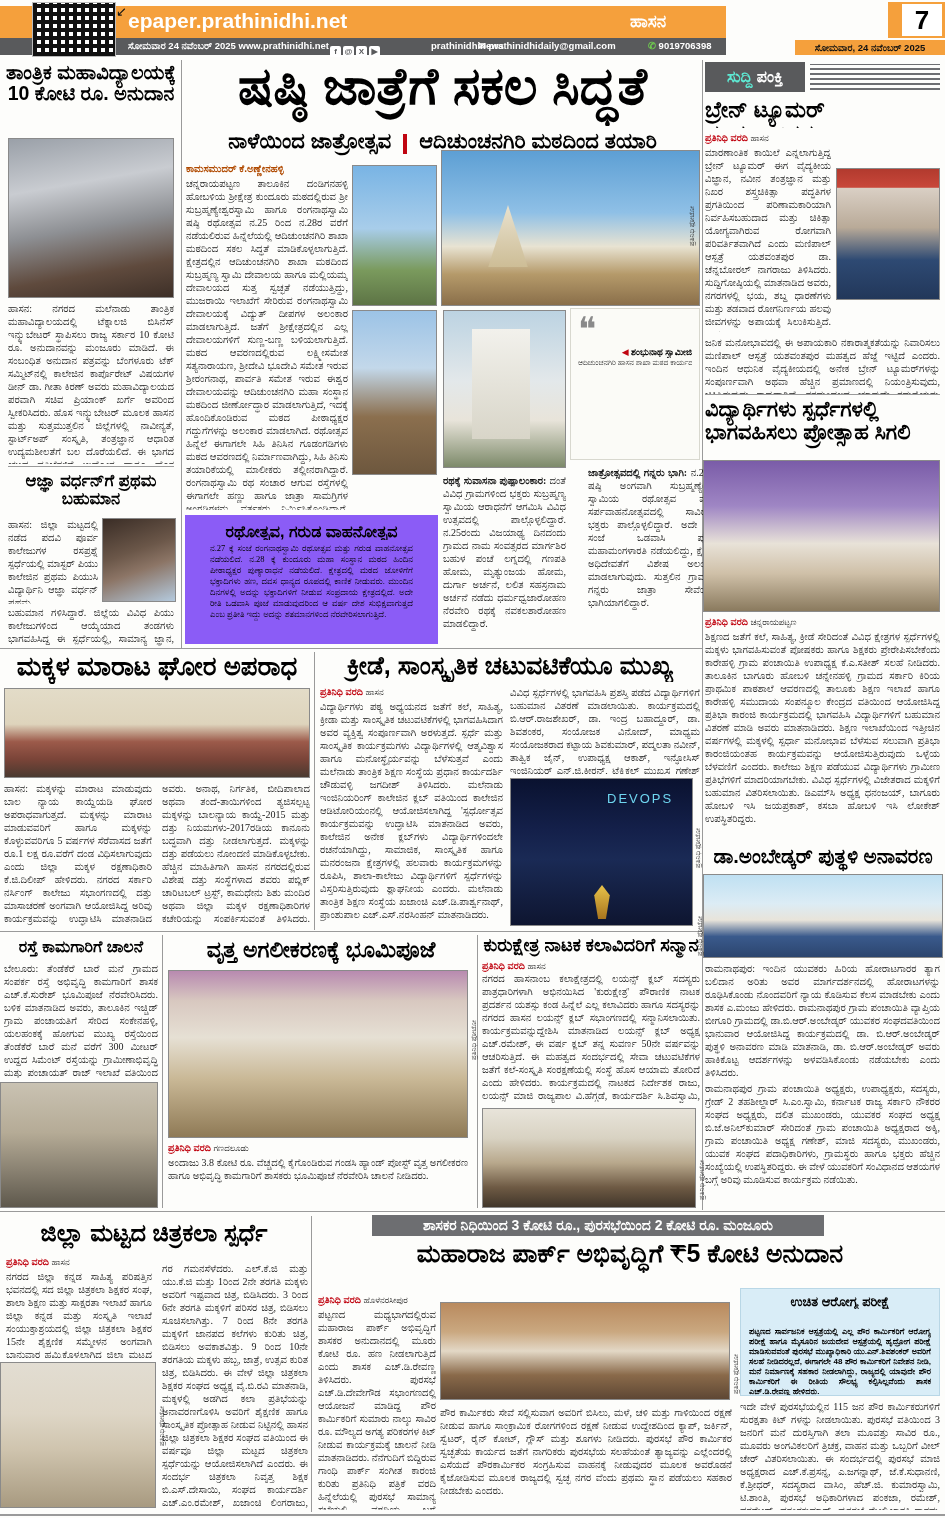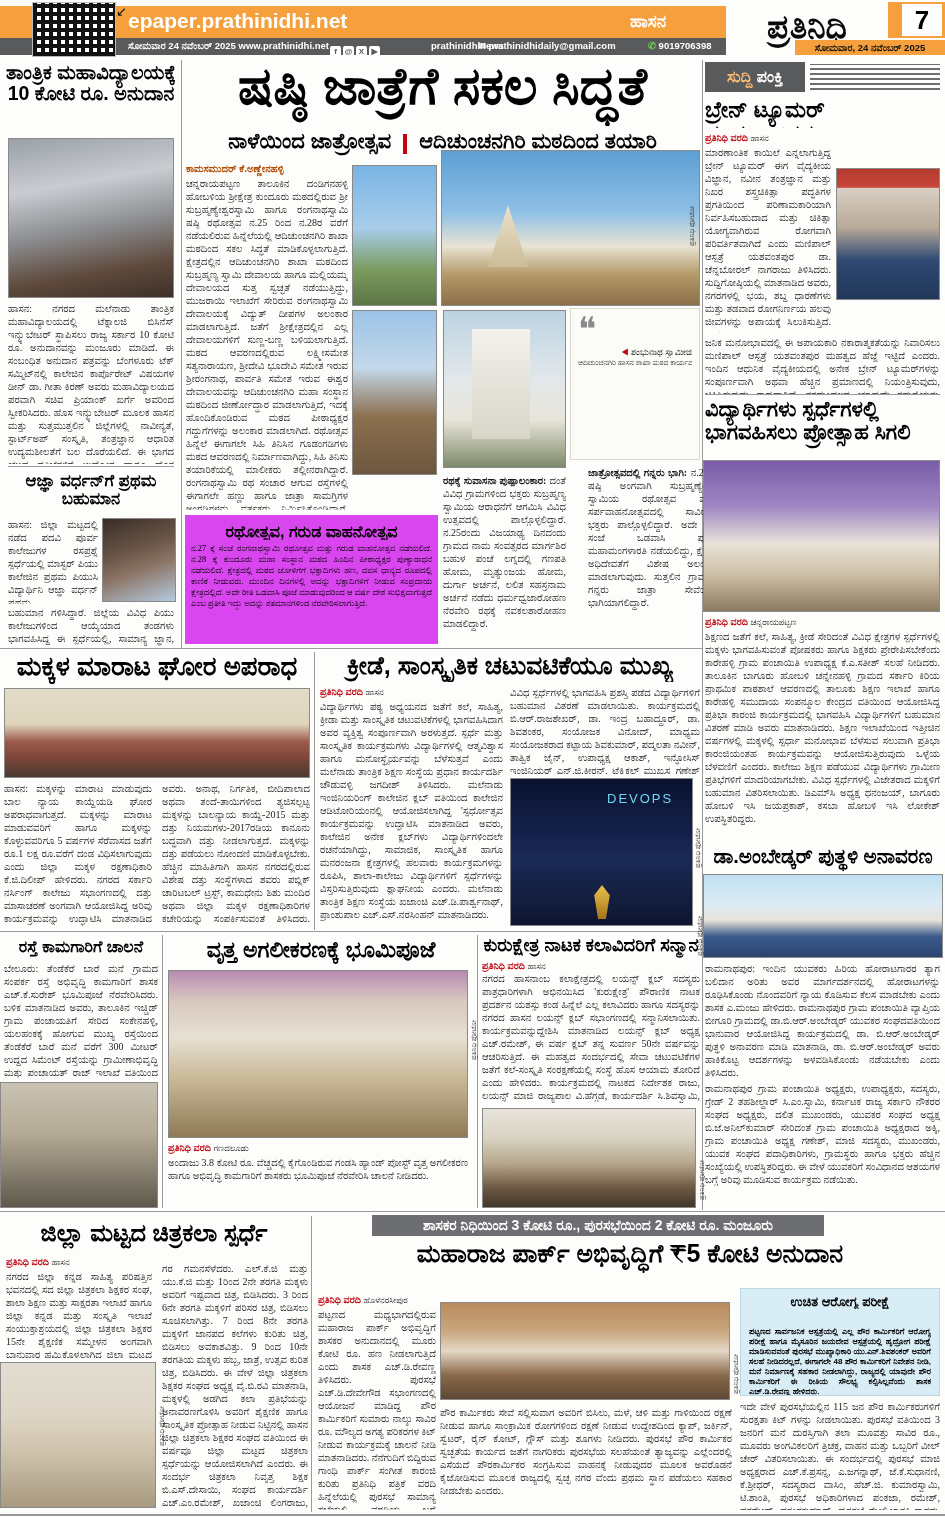--- a/index.html
+++ b/index.html
@@ -19,35 +19,34 @@
   .orange{background:#f5a03c;}
   .graybar{background:#595a5c;}
   .white{color:#fff;}
   .qr{background:#fff;border:1px solid #bbb;
       background-image:
         repeating-linear-gradient(0deg,#111 0 4px,transparent 4px 8px),
         repeating-linear-gradient(90deg,#111 0 4px,#fff 4px 8px);
       background-size:100% 100%;}
   .quotebox{background:#fbfbf7;border:1px solid #d8d8cf;padding:6px 7px;box-sizing:border-box;overflow:hidden;}
   .quotemark{font-size:34px;color:#8a8a8a;line-height:28px;font-family:"DejaVu Serif",serif;}
-  .tanbox{background:#d946ef;padding:8px 6px;box-sizing:border-box;overflow:hidden;}
+  .tanbox{background:#8b5cf6;padding:8px 25px;box-sizing:border-box;overflow:hidden;}
   .bluebox{background:#d9edf7;border:1px solid #b9d7e6;padding:6px 8px;box-sizing:border-box;overflow:hidden;}
   .pin{background:repeating-linear-gradient(0deg,#6d6e71 0 2px,#fdfdfb 2px 5px);}
   .sicon{display:inline-block;width:11px;height:11px;background:#fff;color:#595a5c;border-radius:2px;
          font-size:8px;line-height:11px;text-align:center;font-weight:bold;margin-right:2px;font-family:"Liberation Sans",sans-serif;}
 </style>
 </head>
 <body>
 
 <div id="page">
 
   <div class="abs orange" style="left:0;top:6px;width:726px;height:32px;"></div>
   <div class="abs white" style="left:128px;top:9px;font-family:'Liberation Sans',sans-serif;font-weight:bold;font-size:21px;">epaper.prathinidhi.net</div>
   <div class="abs white" style="left:630px;top:12px;font-family:'Liberation Sans',sans-serif;font-weight:bold;font-size:17px;">ಹಾಸನ</div>
-  <div class="abs" style="left:728px;top:2px;width:158px;height:50px;font-weight:900;font-size:33px;text-align:center;line-height:50px;font-family:'Liberation Sans',sans-serif;color:#0a0a0a;">ಪ್ರತಿನಿಧಿ</div>
   <div class="abs orange" style="left:888px;top:2px;width:57px;height:36px;">
     <div style="position:absolute;right:3px;top:2px;width:40px;height:32px;background:#fff;text-align:center;font-weight:900;font-size:26px;line-height:32px;font-family:'Liberation Sans',sans-serif;">7</div>
   </div>
   <div class="abs graybar" style="left:0;top:38px;width:726px;height:17px;"></div>
   <div class="abs white" style="left:128px;top:40px;font-size:9.5px;font-weight:bold;font-family:'Liberation Sans',sans-serif;">ಸೋಮವಾರ 24 ನವೆಂಬರ್ 2025 www.prathinidhi.net</div>
   <div class="abs" style="left:330px;top:40px;height:13px;">
     <span class="sicon">f</span><span class="sicon">@</span><span class="sicon">X</span><span class="sicon">▶</span>
     <span class="white" style="font-size:9.5px;font-weight:bold;font-family:'Liberation Sans',sans-serif;vertical-align:top;margin-left:45px;">prathinidhinews</span>
   </div>
   <div class="abs white" style="left:478px;top:40px;font-size:9.5px;font-weight:bold;font-family:'Liberation Sans',sans-serif;"><span>✉</span> <span>prathinidhidaily@gmail.com</span></div>
@@ -100,21 +99,21 @@
     <div class="abs vcred" style="left:688px;top:156px;height:90px;">ಪ್ರತಿನಿಧಿ ಫೋಟೋ</div>
 
     <div class="abs photo" style="left:443px;top:310px;width:123px;height:158px;background:linear-gradient(180deg,#bcd3e2 0%,#e3e8ea 45%,#e8e4da 70%,#7d8a6a 100%);">
       <div style="position:absolute;left:28px;top:18px;width:58px;height:110px;background:linear-gradient(180deg,#f2f1ec,#d8d5c8);"></div>
     </div>
 
     <div class="abs quotebox" style="left:570px;top:308px;width:130px;height:152px;">
       <span class="quotemark">❝</span>
       <div style="text-align:right;font-size:9px;margin-top:2px;white-space:nowrap;overflow:hidden;">
         <span style="color:#c00511;">◀</span>
-        <span style="font-weight:normal;">ಶಂಭುನಾಥ ಸ್ವಾಮೀಜಿ</span>
+        <span style="font-weight:bold;">ಶಂಭುನಾಥ ಸ್ವಾಮೀಜಿ</span>
       </div>
       <div style="font-size:7.5px;color:#333;text-align:right;white-space:nowrap;overflow:hidden;">ಆದಿಚುಂಚನಗಿರಿ ಹಾಸನ ಶಾಖಾ ಮಠದ ಕಾರ್ಯದರ್ಶಿ</div>
     </div>
 
     <div class="abs body-text" style="left:443px;top:474px;width:123px;height:170px;">
       <span style="font-weight:bold;">ರಥಕ್ಕೆ ಸುವಾಸನಾ ಪುಷ್ಪಾಲಂಕಾರ:</span>
       <span>ದಂತೆ ವಿವಿಧ ಗ್ರಾಮಗಳಿಂದ ಭಕ್ತರು ಸುಬ್ರಹ್ಮಣ್ಯ ಸ್ವಾಮಿಯ ಆರಾಧನೆಗೆ ಆಗಮಿಸಿ ವಿವಿಧ ಉತ್ಸವದಲ್ಲಿ ಪಾಲ್ಗೊಳ್ಳಲಿದ್ದಾರೆ. ನ.25ರಂದು ವಿಜಯಾಢ್ಯ ದಿನದಂದು ಗ್ರಾಮದ ನಾಮ ಸಂವತ್ಸರದ ಮಾರ್ಗಶಿರ ಬಹುಳ ಪಂಚೆ ಲಗ್ನದಲ್ಲಿ ಗಣಪತಿ ಹೋಮ, ಮೃತ್ಯುಂಜಯ ಹೋಮ, ದುರ್ಗಾ ಅರ್ಚನೆ, ಲಲಿತ ಸಹಸ್ರನಾಮ ಅರ್ಚನೆ ನಡೆದು ಧರ್ಮಧ್ವಜಾರೋಹಣ ನೆರವೇರಿ ರಥಕ್ಕೆ ನವಕಲಶಾರೋಹಣ ಮಾಡಲಿದ್ದಾರೆ.</span>
     </div>
     <div class="abs body-text" style="left:588px;top:466px;width:130px;height:178px;">
       <span style="font-weight:bold;">ಜಾತ್ರೋತ್ಸವದಲ್ಲಿ ಗನ್ನರು ಭಾಗಿ:</span>
@@ -122,21 +121,21 @@
     </div>
 
     <div class="abs tanbox" style="left:185px;top:515px;width:253px;height:129px;">
       <div class="hl" style="font-size:16px;margin-bottom:3px;">ರಥೋತ್ಸವ, ಗರುಡ ವಾಹನೋತ್ಸವ</div>
       <div style="font-size:8.5px;line-height:11px;text-align:justify;height:96px;overflow:hidden;">ನ.27 ಕ್ಕೆ ಸಂಜೆ ರಂಗನಾಥಸ್ವಾಮಿ ರಥೋತ್ಸವ ಮತ್ತು ಗರುಡ ವಾಹನೋತ್ಸವ ನಡೆಯಲಿದೆ. ನ.28 ಕ್ಕೆ ಕುಂದೂರು ಮಹಾ ಸಂಸ್ಥಾನ ಮಠದ ಹಿಂದಿನ ಪೀಠಾಧ್ಯಕ್ಷರ ಪುಣ್ಯಾರಾಧನೆ ನಡೆಯಲಿದೆ. ಕ್ಷೇತ್ರದಲ್ಲಿ ಮಠದ ಜೋಳಿಗೆಗೆ ಭಕ್ತಾದಿಗಳು ಹಣ, ದವಸ ಧಾನ್ಯದ ರೂಪದಲ್ಲಿ ಕಾಣಿಕೆ ನೀಡುವರು. ಮುಂದಿನ ದಿನಗಳಲ್ಲಿ ಅದನ್ನು ಭಕ್ತಾದಿಗಳಿಗೆ ನೀಡುವ ಸಂಪ್ರದಾಯ ಕ್ಷೇತ್ರದಲ್ಲಿದೆ. ಅದೇ ರೀತಿ ಒಡವಾಸಿ ಪೂಜೆ ಮಾಡುವುದರಿಂದ ಆ ವರ್ಷ ದೇಶ ಸುಭಿಕ್ಷವಾಗುತ್ತದೆ ಎಂಬ ಪ್ರತೀತಿ ಇದ್ದು ಅದನ್ನು ಶತಮಾನಗಳಿಂದ ನೆರವೇರಿಸಲಾಗುತ್ತಿದೆ.</div>
     </div>
   </section>
 
   <section>
     <div class="abs graybar" style="left:705px;top:62px;width:100px;height:30px;text-align:center;line-height:30px;font-family:'Liberation Sans',sans-serif;font-weight:bold;font-size:16px;">
-      <span style="color:#fdba74;">ಸುದ್ದಿ</span>
+      <span style="color:#5eead4;">ಸುದ್ದಿ</span>
       <span class="white">ಪಂಕ್ತಿ</span>
     </div>
     <div class="abs pin" style="left:810px;top:64px;width:130px;height:26px;"></div>
   </section>
 
   <section>
     <div class="abs hl" style="left:705px;top:98px;width:235px;height:30px;font-size:22px;text-align:left;">ಬ್ರೇನ್ ಟ್ಯೂಮರ್ ಮಾರಣಾಂತಿಕವಲ್ಲ</div>
     <div class="abs byline" style="left:705px;top:132px;width:235px;">
       <span class="lab">ಪ್ರತಿನಿಧಿ ವರದಿ</span>
       <span class="plc">ಹಾಸನ</span>

